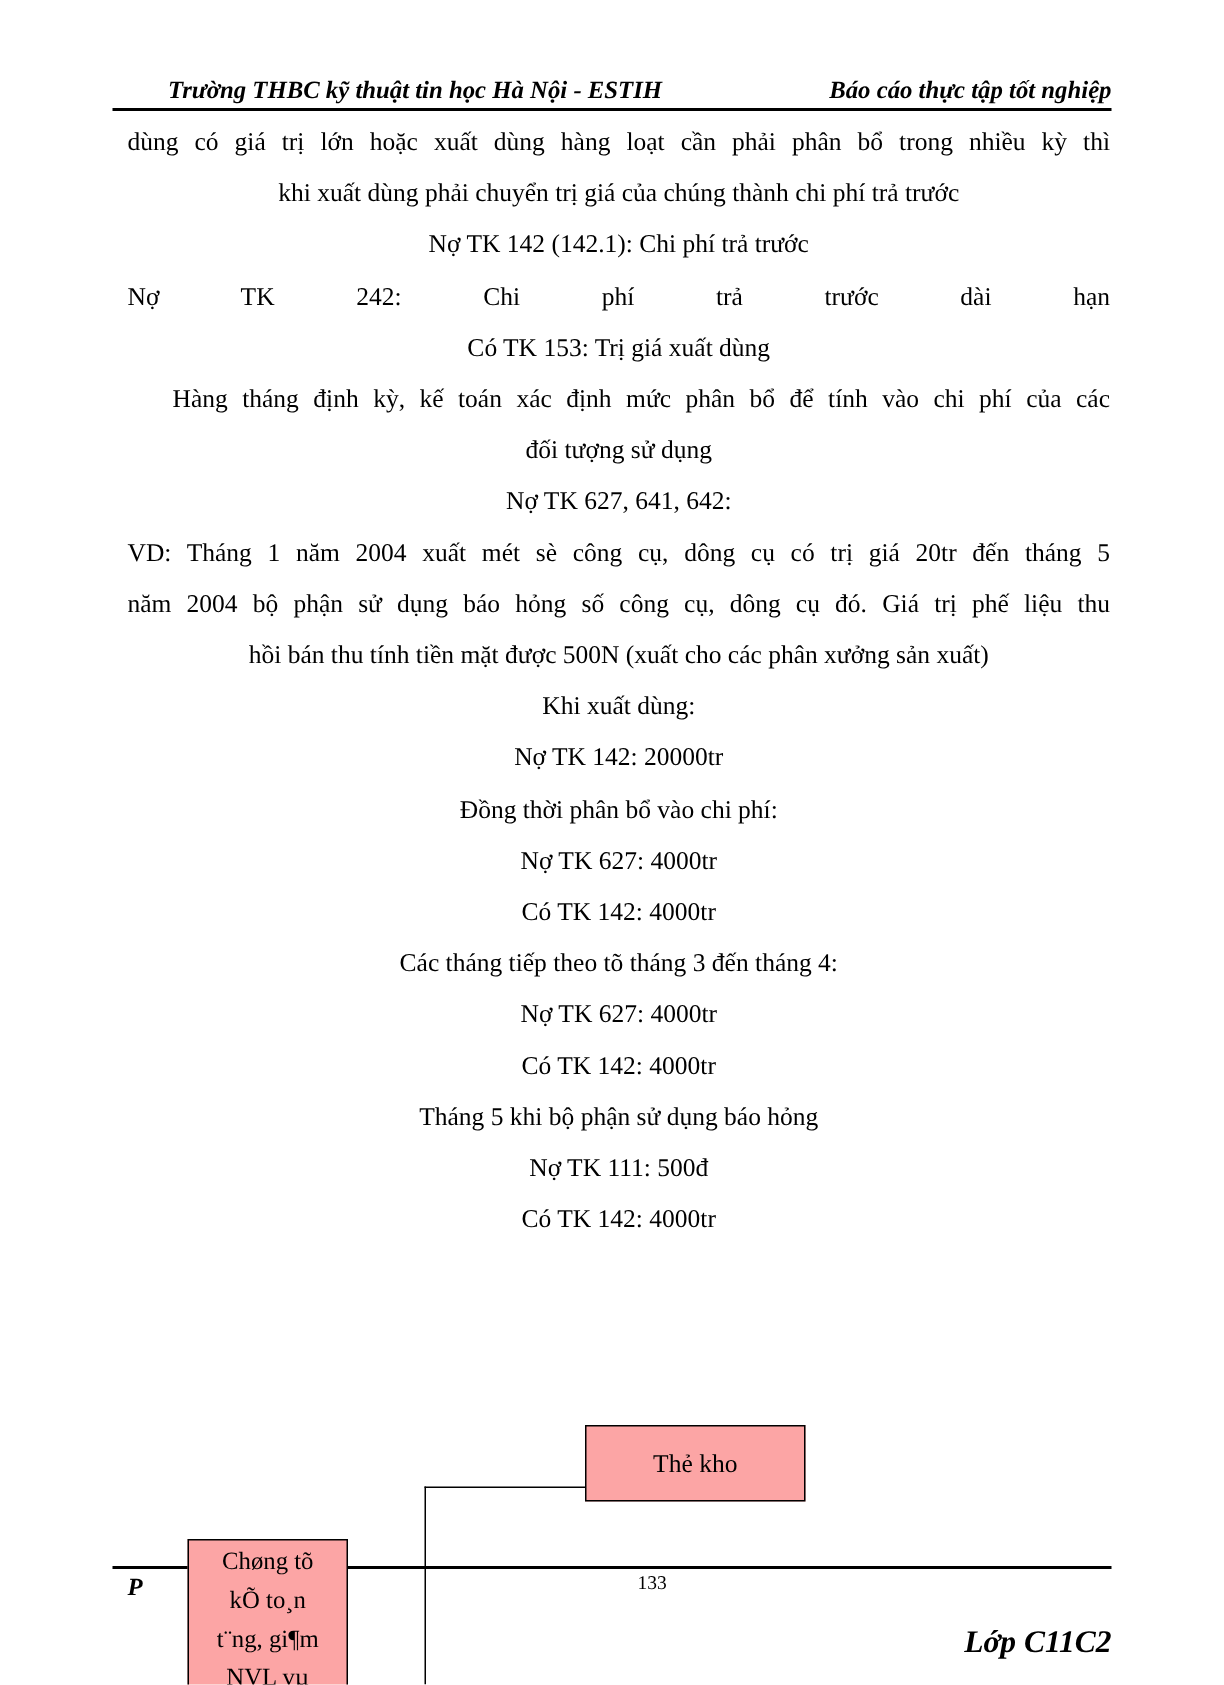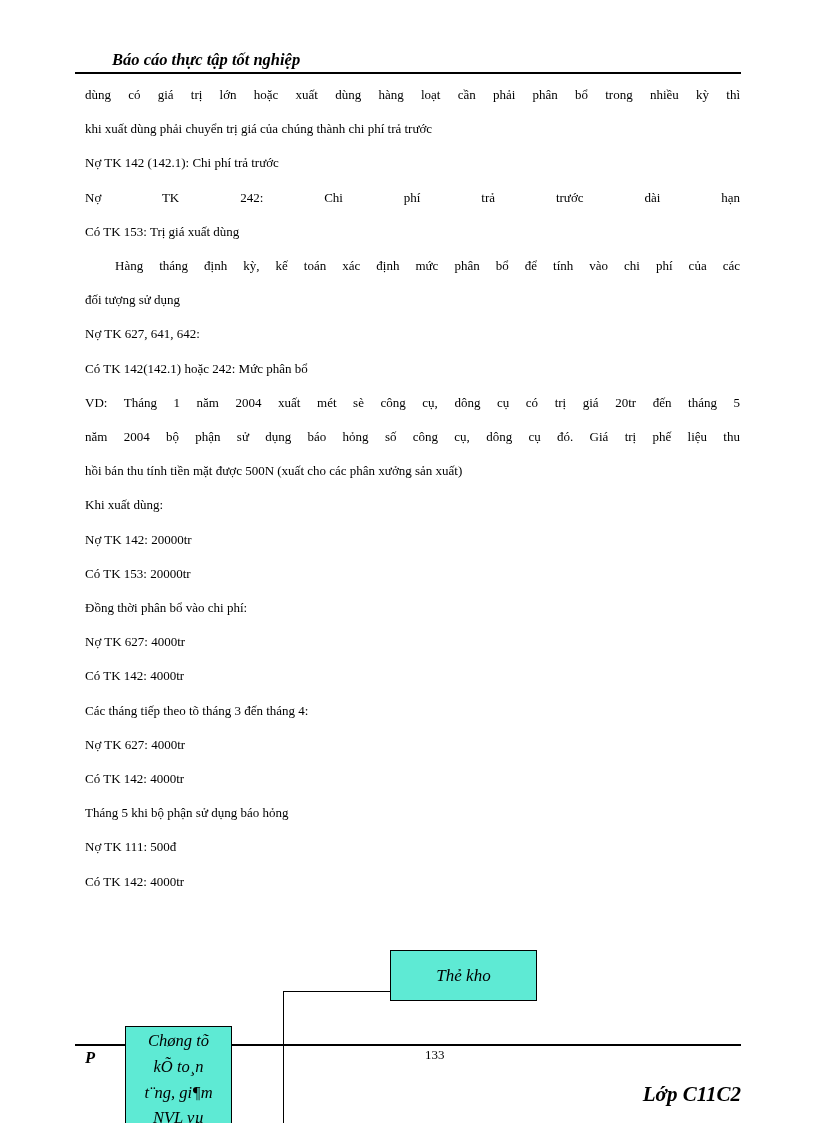--- a/index.html
+++ b/index.html
@@ -20,69 +20,68 @@
   .rule { position: absolute; left: 75px; right: 75px; border-top: 2px solid #000; }
   .hdr-rule { top: 72px; }
   .ftr-rule { top: 1044px; }
   .ftr-left  { position: absolute; top: 1048px; left: 85px;  font-weight: bold; font-style: italic; font-size: 16.5px; }
   .ftr-page  { position: absolute; top: 1047px; left: 425px; font-size: 13px; }
   .ftr-right { position: absolute; top: 1048px; right: 75px; font-weight: bold; font-style: italic; font-size: 21px; margin-top: 34px; }
 
   
   .doc-body {
     position: absolute; top: 78px; left: 85px; width: 655px;
-    font-size: 13px; line-height: 34.2px;
+    font-size: 17px; line-height: 34.2px;
   }
-  .doc-body p { margin: 0; }
+  .doc-body p { margin: 0; text-align: center; }
   .j     { text-align: justify; text-align-last: justify; }
   .ind1  { text-indent: 30px; }
   .mid   { margin-left: 95px; }
   .no    { margin-left: 165px; }
   .co    { margin-left: 185px; }
   .spread{ margin-left: 165px; text-align: justify; text-align-last: justify; }
 
   
-  .box { position: absolute; border: 1.5px solid #000; background: #5eead4; font-style: italic; }
+  .box { position: absolute; border: 1.5px solid #000; background: #fca5a5; }
   .box-thekho {
     left: 390px; top: 950px; width: 145px; height: 49px;
     display: flex; align-items: center; justify-content: center; font-size: 17px;
   }
   .conn-h { position: absolute; left: 283px; top: 991px; width: 107px; height: 0; border-top: 1.5px solid #000; }
   .conn-v { position: absolute; left: 283px; top: 991px; width: 0; height: 132px; border-left: 1.5px solid #000; }
   .box-chungtu {
     left: 125px; top: 986px; width: 105px; height: 131px;
     font-size: 16.5px; line-height: 25.8px; text-align: center; padding-top: 1px; margin-top: 40px;
   }
 </style>
 </head>
 <body>
 
 <div class="page">
 
   <div class="hdr">
+    <span>Trường THBC kỹ thuật tin học Hà Nội - ESTIH</span>
     <span>Báo cáo thực tập tốt nghiệp</span>
   </div>
   <div class="rule hdr-rule"></div>
 
   <div class="doc-body">
     <p class="j">dùng có giá trị lớn hoặc xuất dùng hàng loạt cần phải phân bổ trong nhiều kỳ thì</p>
     <p>khi xuất dùng phải chuyển trị giá của chúng thành chi phí trả trước</p>
     <p class="no">Nợ TK 142 (142.1): Chi phí trả trước</p>
     <p class="spread">Nợ TK 242: Chi phí trả trước dài hạn</p>
     <p class="co">Có TK 153: Trị giá xuất dùng</p>
     <p class="j ind1">Hàng tháng định kỳ, kế toán xác định mức phân bổ để tính vào chi phí của các</p>
     <p>đối tượng sử dụng</p>
     <p class="no">Nợ TK 627, 641, 642:</p>
-    <p class="co">Có TK 142(142.1) hoặc 242: Mức phân bổ</p>
     <p class="j">VD: Tháng 1 năm 2004 xuất mét sè công cụ, dông cụ có trị giá 20tr đến tháng 5</p>
     <p class="j">năm 2004 bộ phận sử dụng báo hỏng số công cụ, dông cụ đó. Giá trị phế liệu thu</p>
     <p>hồi bán thu tính tiền mặt được 500N (xuất cho các phân xưởng sản xuất)</p>
     <p class="mid">Khi xuất dùng:</p>
     <p class="no">Nợ TK 142: 20000tr</p>
-    <p class="co">Có TK 153: 20000tr</p>
     <p class="mid">Đồng thời phân bổ vào chi phí:</p>
     <p class="no">Nợ TK 627: 4000tr</p>
     <p class="co">Có TK 142: 4000tr</p>
     <p class="mid">Các tháng tiếp theo tõ tháng 3 đến tháng 4:</p>
     <p class="no">Nợ TK 627: 4000tr</p>
     <p class="co">Có TK 142: 4000tr</p>
     <p class="mid">Tháng 5 khi bộ phận sử dụng báo hỏng</p>
     <p class="no">Nợ TK 111: 500đ</p>
     <p class="co">Có TK 142: 4000tr</p>
   </div>

